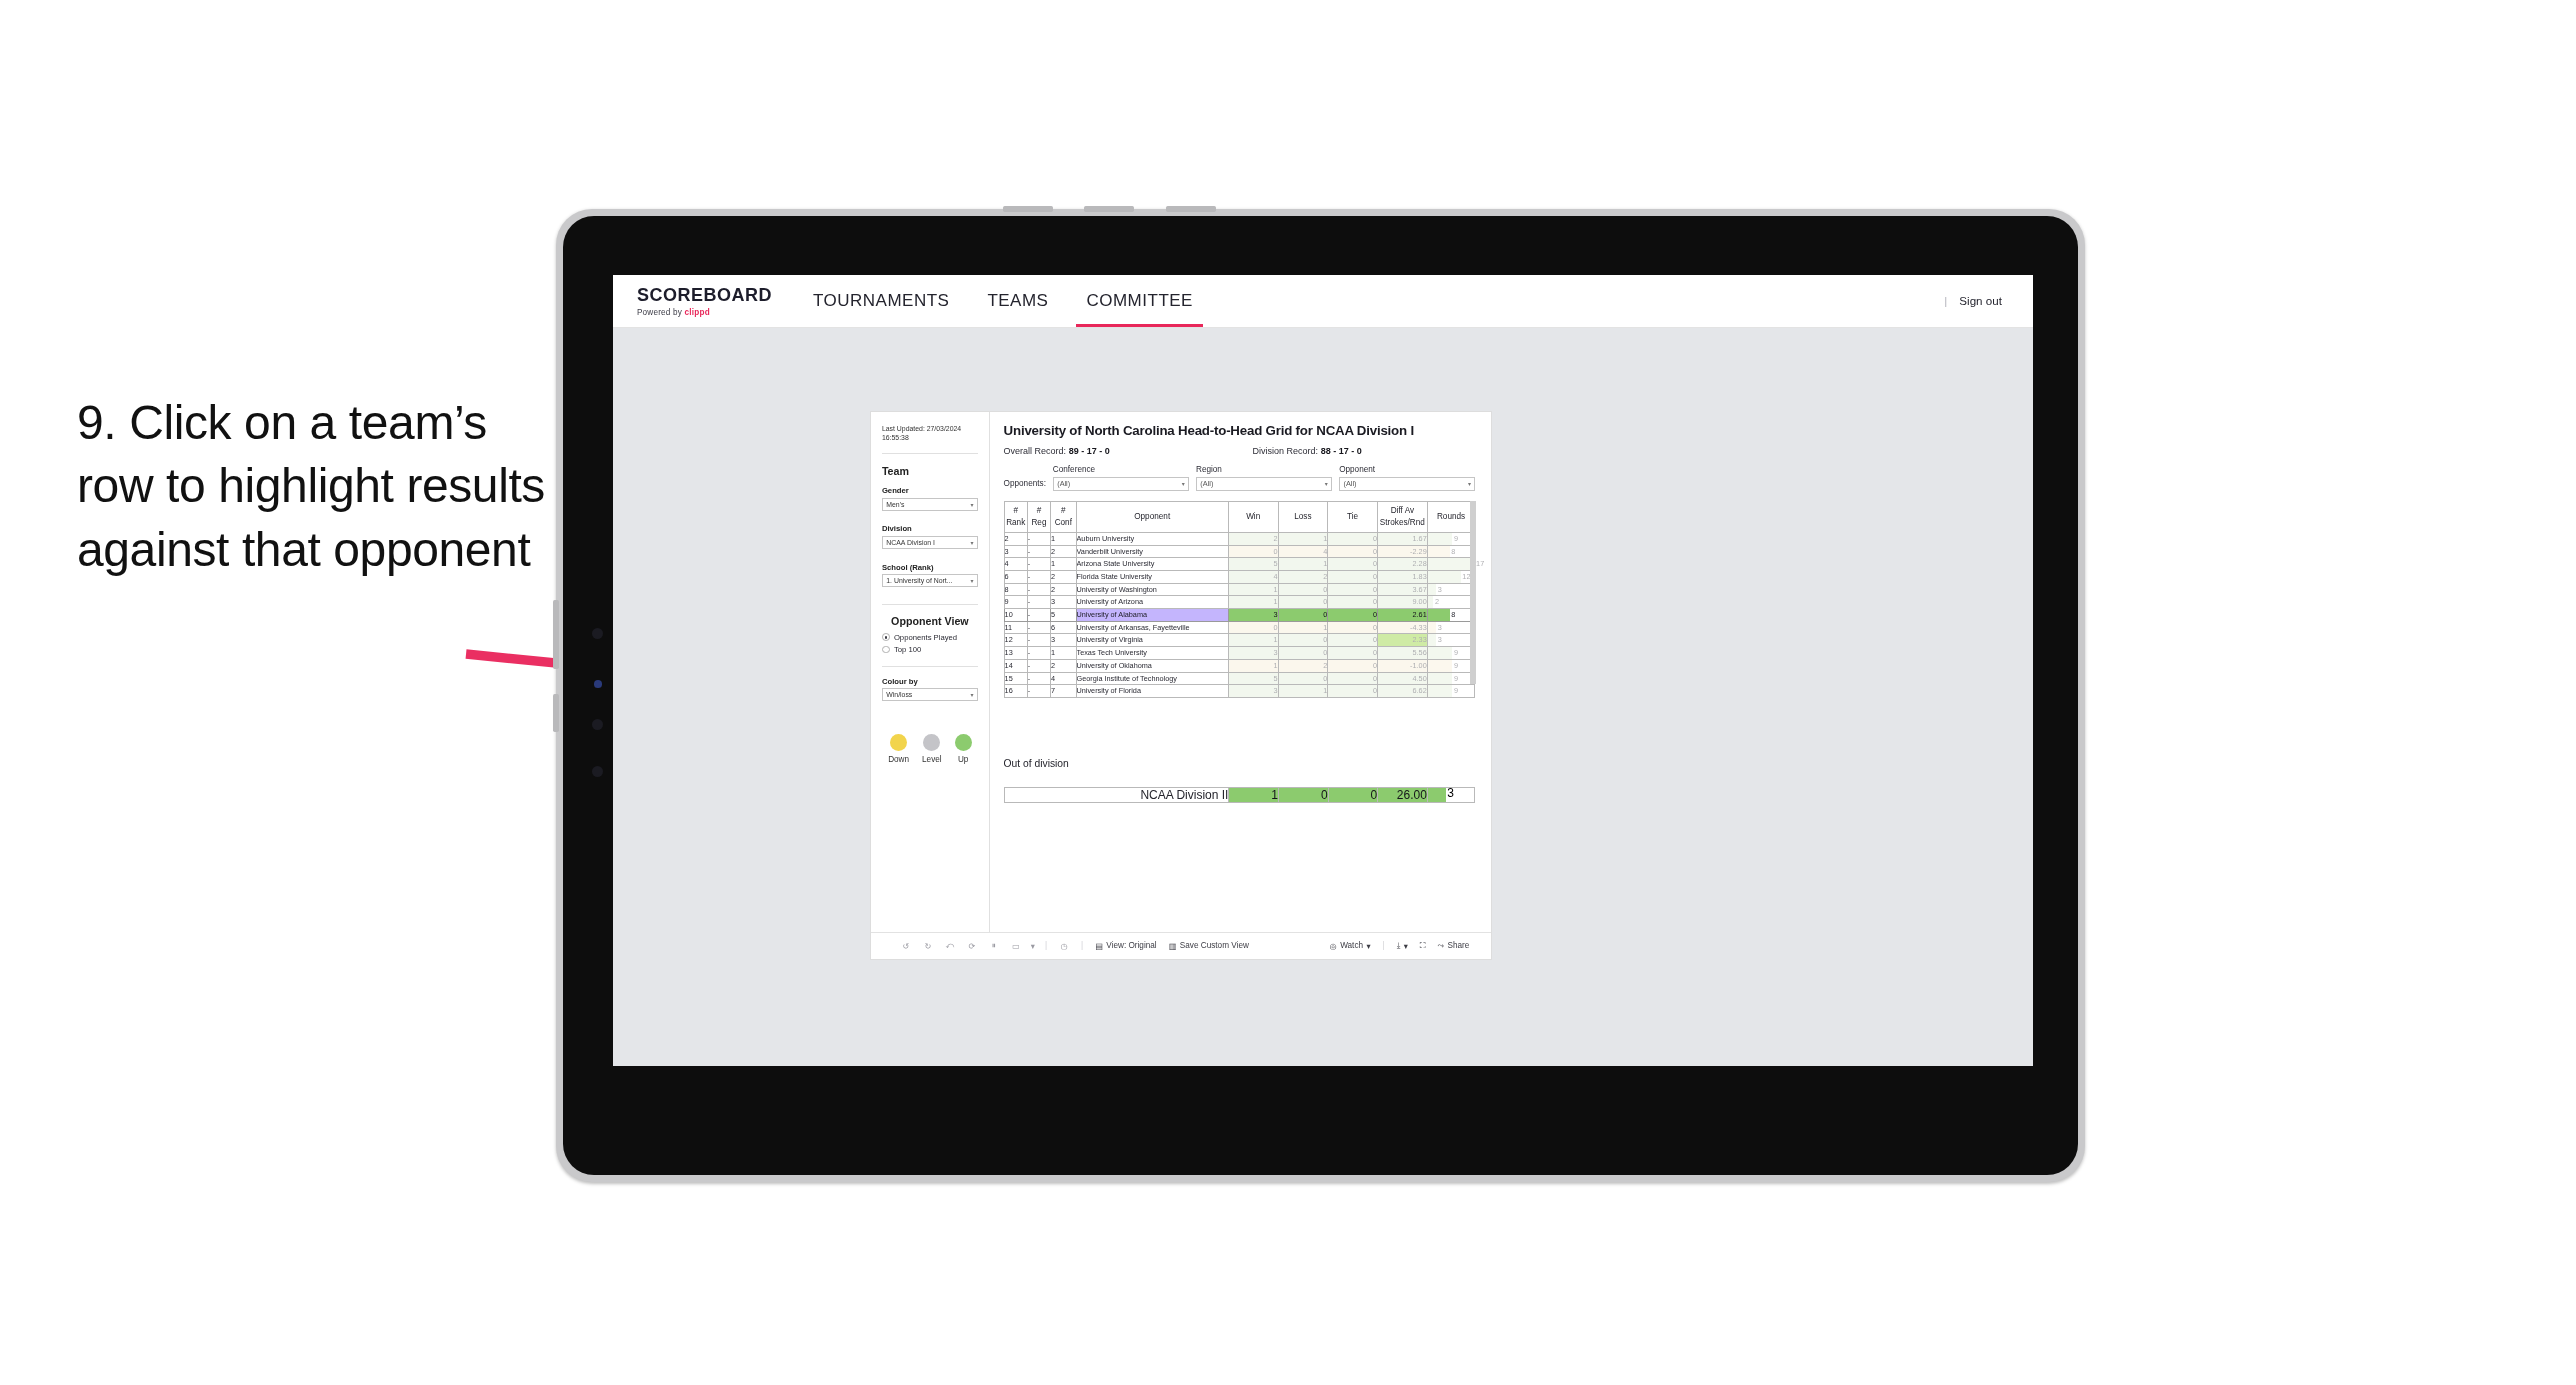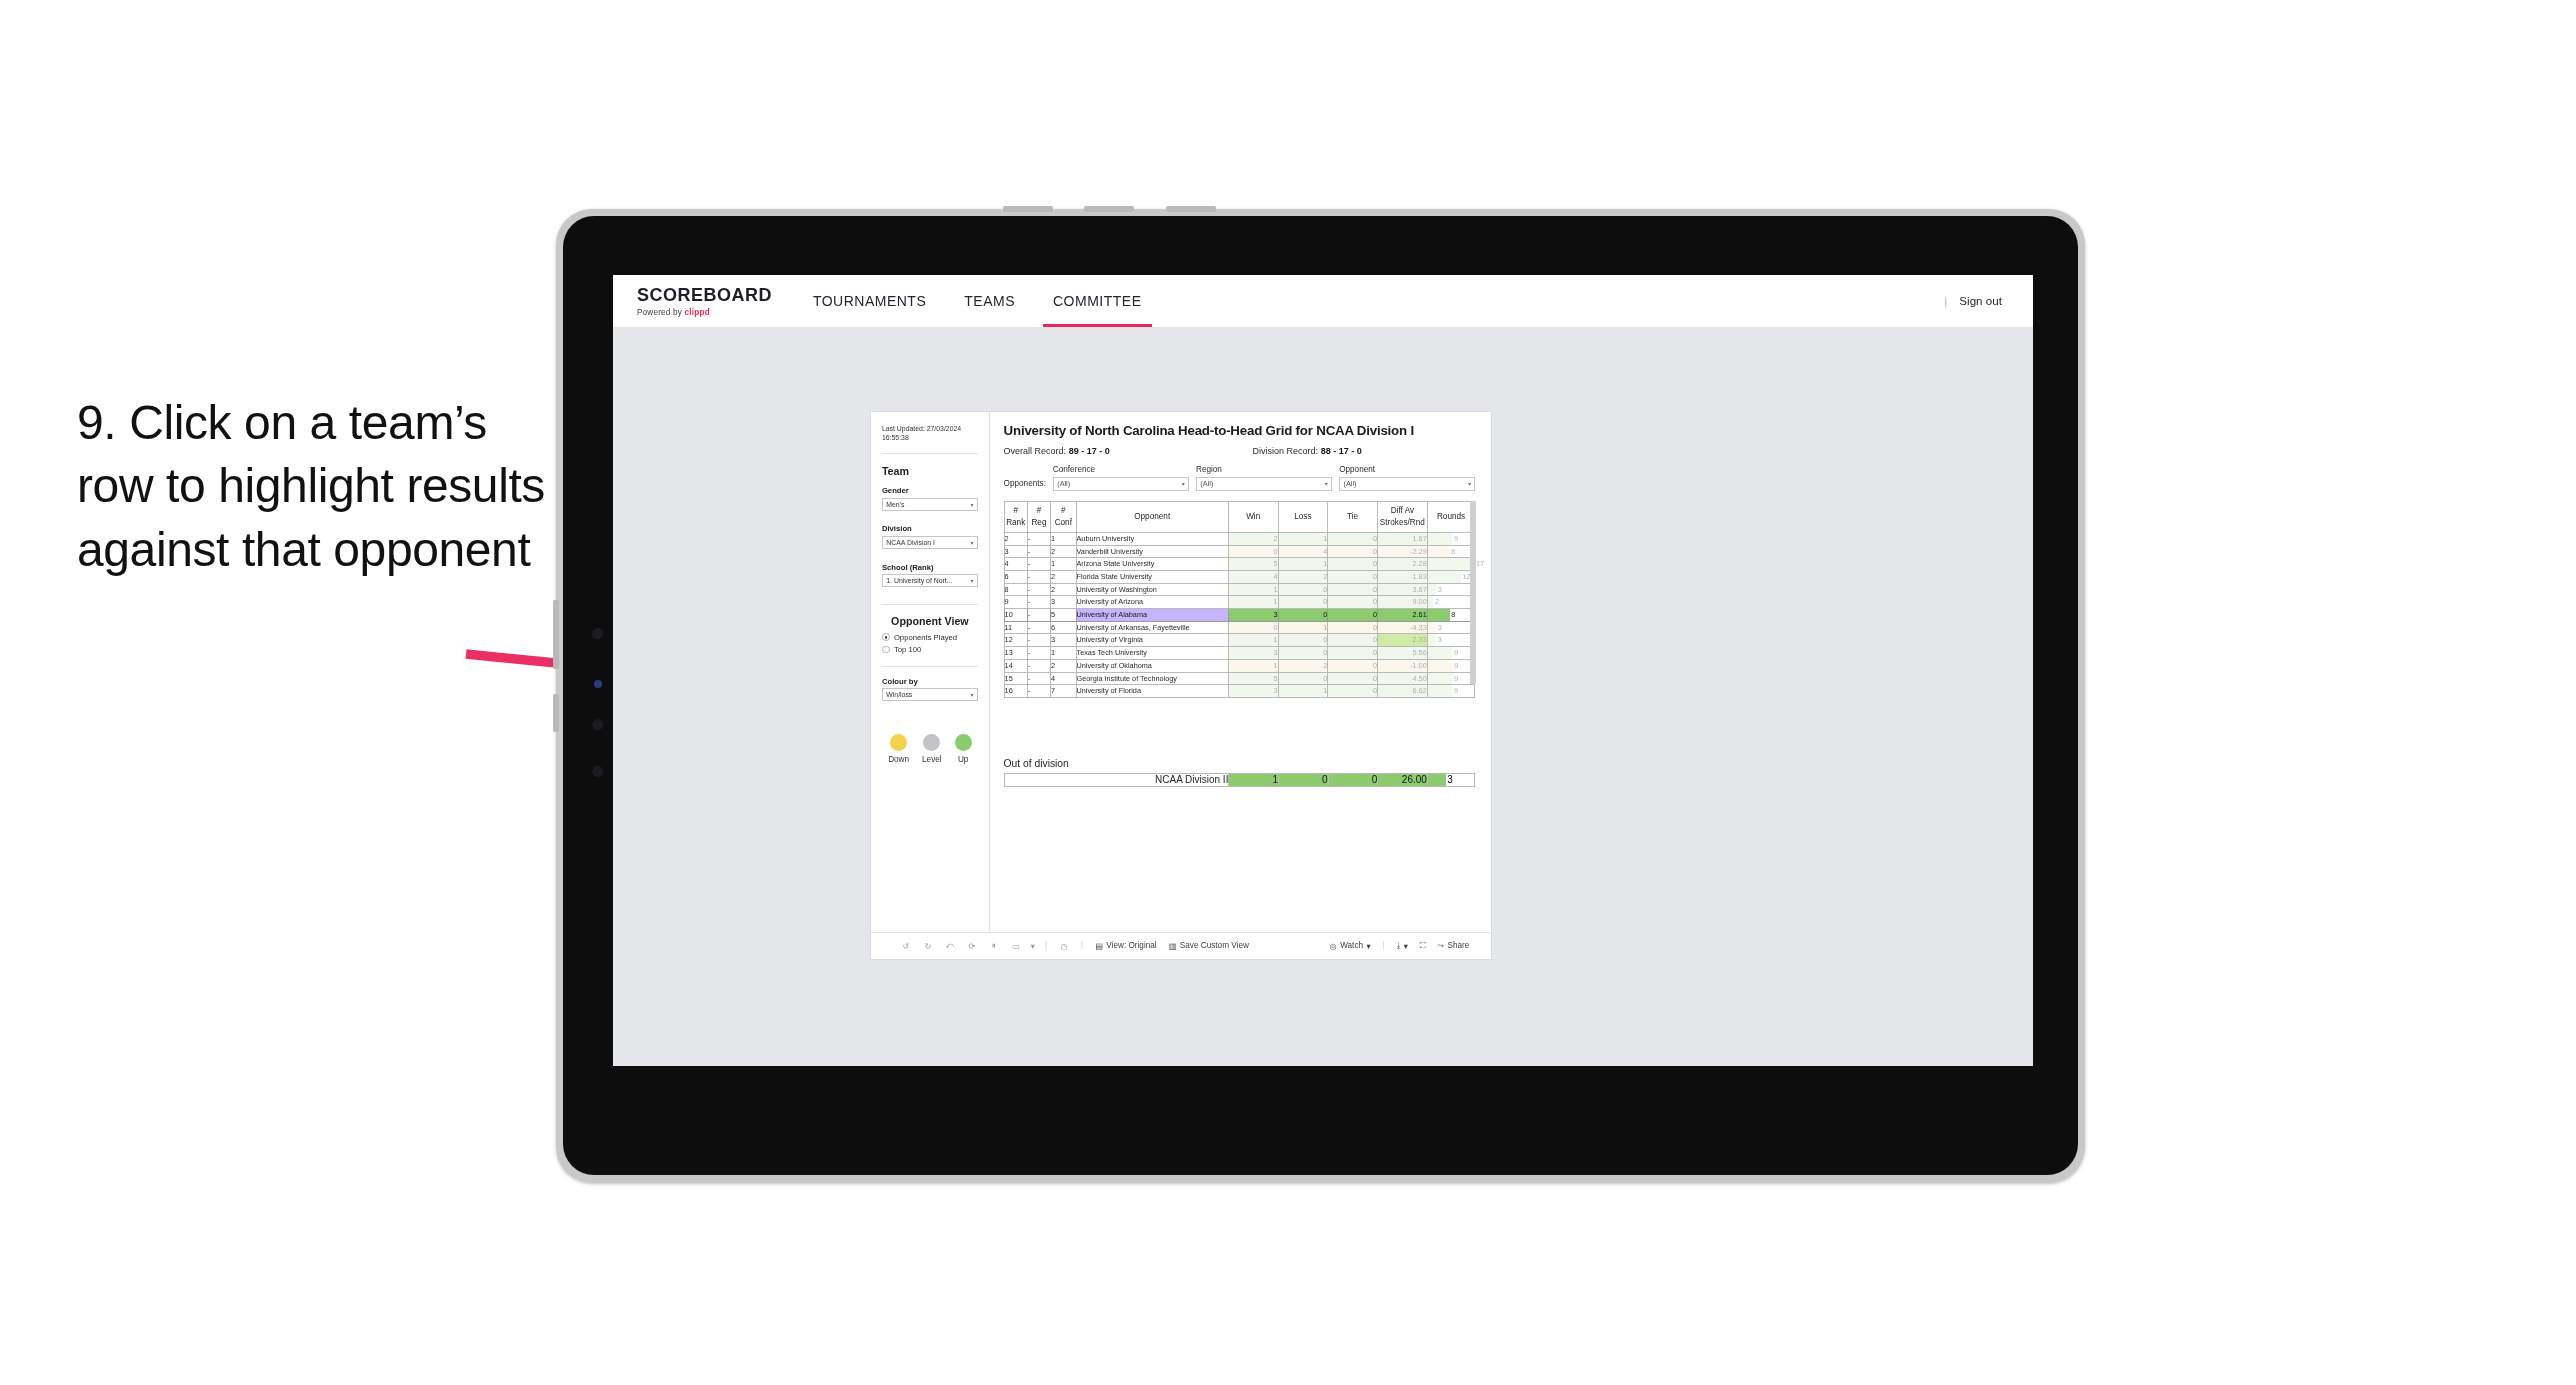--- a/index.html
+++ b/index.html
@@ -98,21 +98,21 @@
     font-size: 8.2px;
     color: #3b3b46;
     margin-top: 1.7px;
     letter-spacing: 0.2px;
   }
   #brand-sub .accent { color: #e8275a; font-weight: 700; }
 
   .topnav-item {
     display: flex; align-items: center;
     padding: 0 19px;
-    font-size: 14px;
+    font-size: 17px;
     color: #24242e;
     letter-spacing: 0.5px;
     position: relative;
     cursor: pointer;
   }
   .topnav-item.active::after {
     content: "";
     position: absolute;
     left: 8.6px; right: 8.6px; bottom: 0;
     height: 2.6px;
@@ -359,22 +359,22 @@
   
   #ood-title {
     margin-top: 13.7px;
     font-size: 10.3px;
     color: #24242c;
   }
   table.ood {
     border-collapse: collapse;
     width: 100%;
     table-layout: fixed;
-    margin-top: 4px;
-    font-size: 10px;
+    margin-top: 18px;
+    font-size: 12px;
   }
   table.ood td {
     border: 0.9px solid #b9b9b9;
     height: 13px;
     padding: 0;
   }
   td.ood-name { text-align: right; padding-right: 4.3px; color: #24242c; }
   td.ood-num { text-align: right; padding-right: 4.3px; background: #8ccb6e; color: #14141a; }
   td.ood-rnd { position: relative; padding: 0; }
 

